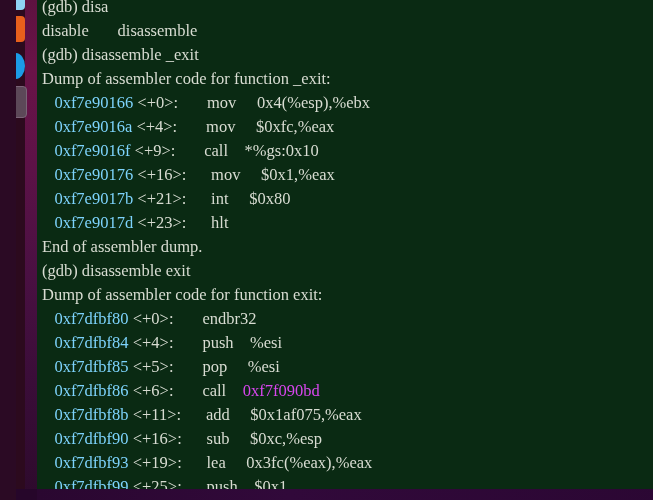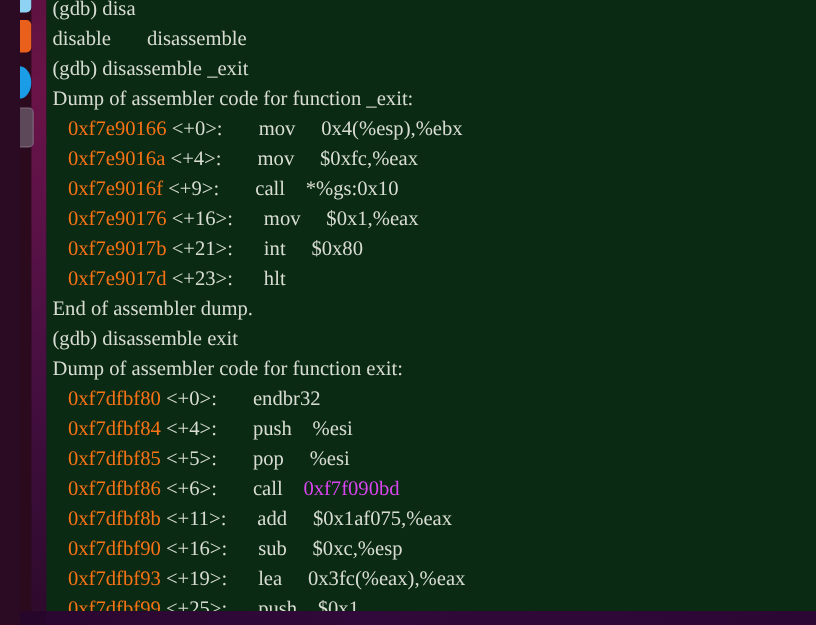--- a/index.html
+++ b/index.html
@@ -74,21 +74,21 @@
     line-height: 24px;
     white-space: pre;
     color: #d8dcd2;
     letter-spacing: 0px;
   }
   .line {
     height: 24px;
     padding-left: 5px;
     white-space: pre;
   }
-  .addr { color: #f97316; }
+  .addr { color: #7dd3fc; }
   .plain { color: #d8dcd2; }
   .target { color: #d946ef; }
 
   
   #bottom-band {
     position: absolute;
     left: 0;
     top: 489px;
     width: 653px;
     height: 11px;

